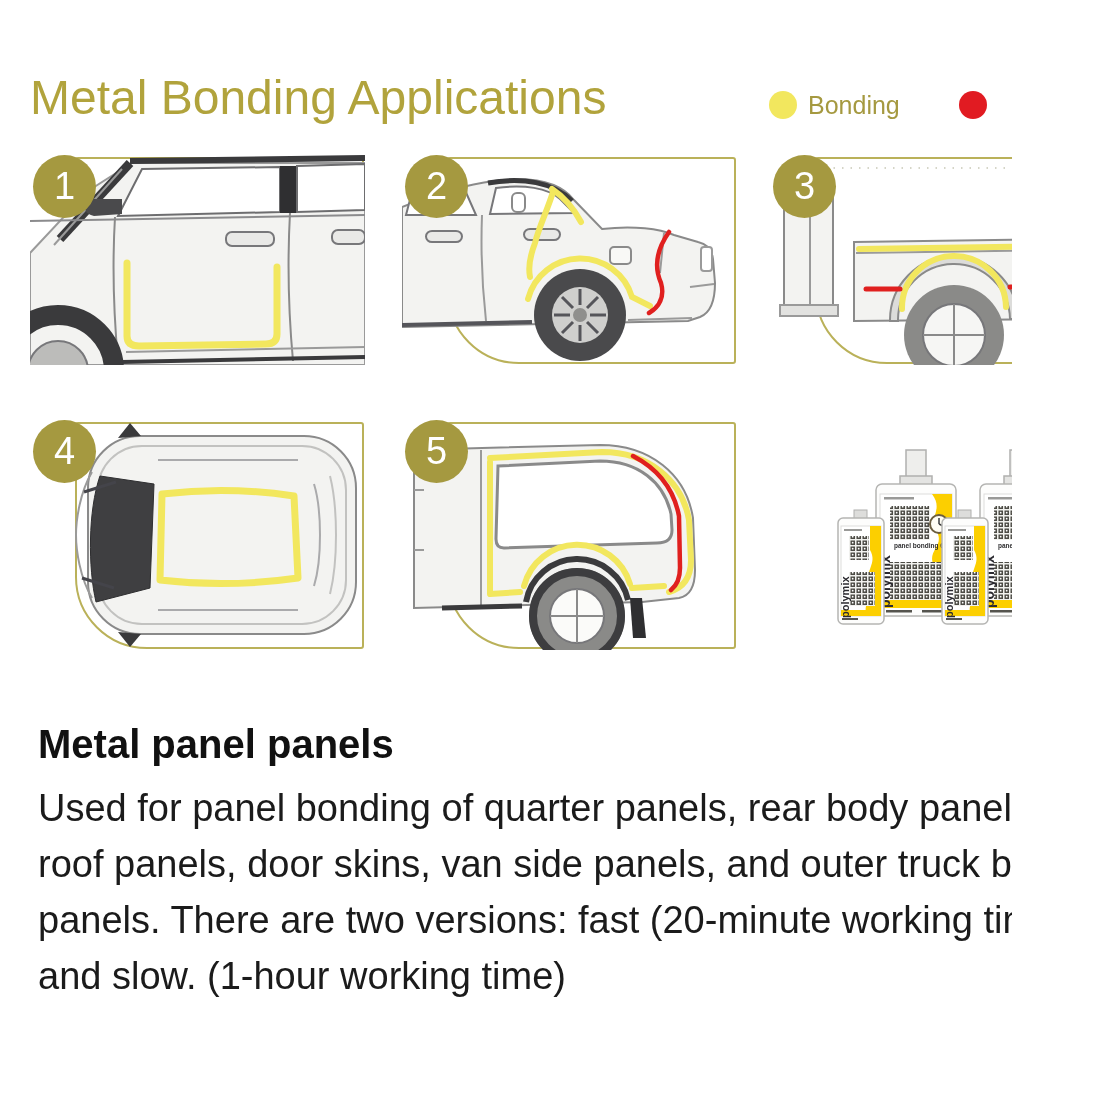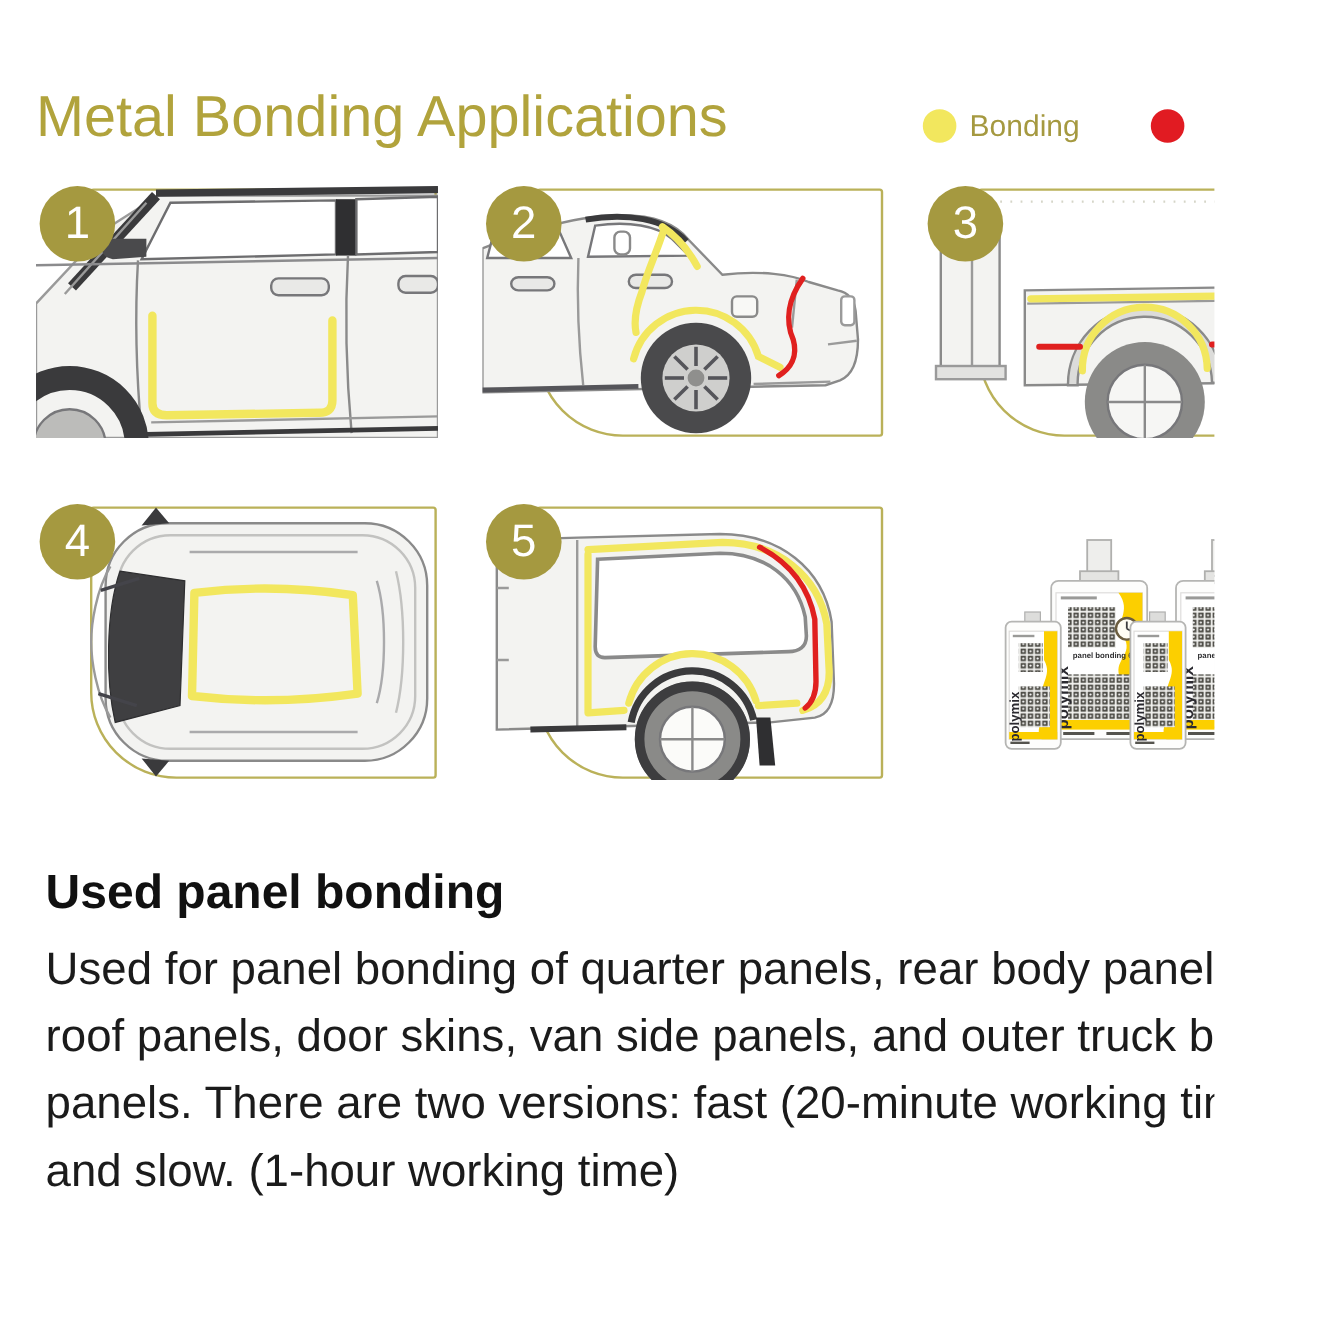--- a/index.html
+++ b/index.html
@@ -237,16 +237,16 @@
       <text transform="translate(21,186) rotate(-90)" font-size="11" font-weight="bold" fill="#2b2a30">polymix</text>
 
       <use href="#cart-big" x="152" y="18"></use>
       <text transform="translate(166,176) rotate(-90)" font-size="14" font-weight="bold" fill="#2b2a30">polymix</text>
       <text x="170" y="116" font-size="6.5" font-weight="bold" fill="#2f2f31">panel bonding 20</text>
       <use href="#cart-small" x="114" y="78"></use>
       <text transform="translate(125,186) rotate(-90)" font-size="11" font-weight="bold" fill="#2b2a30">polymix</text>
     </svg>
   </div>
 
-  <h2 class="desc-heading">Used panel bonding</h2>
+  <h2 class="desc-heading">Metal panel panels</h2>
   <p class="desc-body">Used for panel bonding of quarter panels, rear body panels, roof panels, door skins, van side panels, and outer truck bed panels. There are two versions: fast (20-minute working time) and slow. (1-hour working time)</p>
 
 </div>
 
 </body></html>

